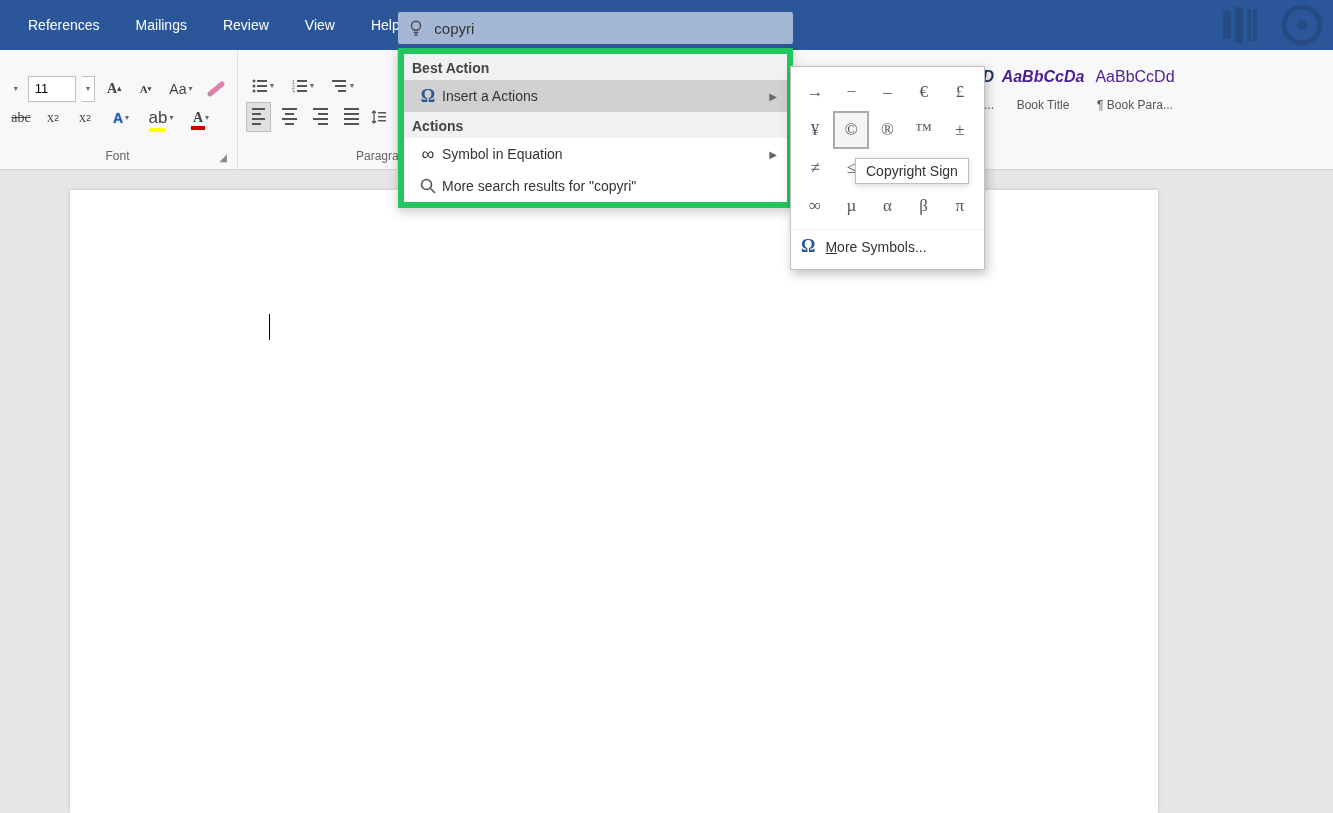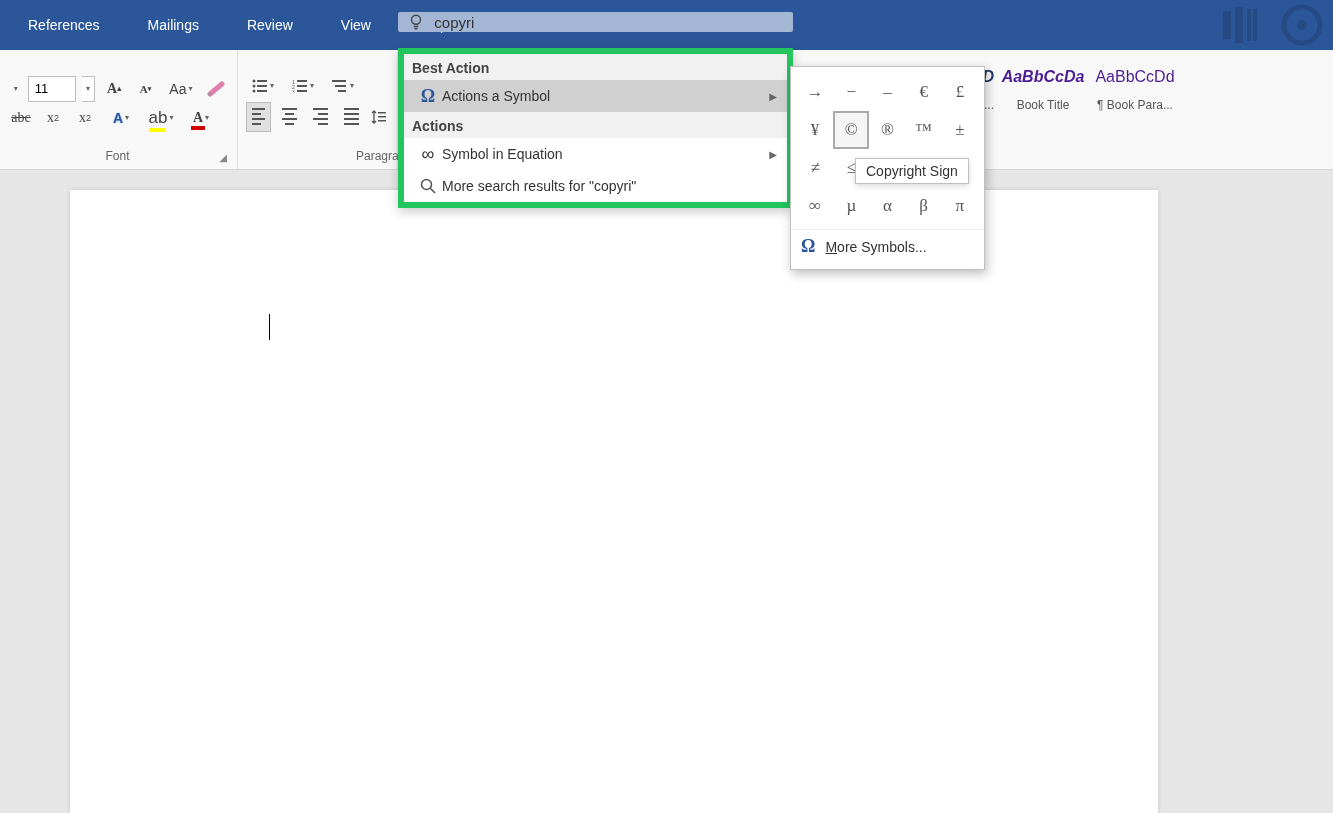--- a/index.html
+++ b/index.html
@@ -1,26 +1,26 @@
 <!DOCTYPE html>
 <html><head>
 <meta charset="utf-8">
 <style>
 * { margin: 0; padding: 0; box-sizing: border-box; font-family: "Segoe UI", sans-serif; }
 body { background: #e6e6e6; width: 1333px; height: 813px; overflow: hidden; position: relative; }
 
 
 .titlebar { height: 50px; background: #2b579a; display: flex; align-items: center; position: relative; }
-.tabs { display: flex; gap: 16px; margin-left: 12px; }
+.tabs { display: flex; gap: 4px; margin-left: 12px; }
 .tab { color: #fff; font-size: 14px; padding: 8px 16px; cursor: pointer; }
 .titlebar-icons { position: absolute; right: 10px; top: 0; height: 50px; display: flex; align-items: center; gap: 20px; opacity: 0.5; }
 .titlebar-icons svg { display:block; }
 
 
-.search-box { position: absolute; left: 398px; top: 12px; width: 395px; height: 20px; background: #a3b6d4; display: flex; align-items: center; border-radius: 2px; }
+.search-box { position: absolute; left: 398px; top: 12px; width: 395px; height: 32px; background: #a3b6d4; display: flex; align-items: center; border-radius: 2px; }
 .search-box .icon { width: 40px; display:flex; justify-content:center; }
 .search-box input { background: transparent; border: none; outline: none; font-size: 15px; color: #333; width: 100%; }
 
 
 .ribbon { height: 120px; background: #f8f8f8; border-bottom: 1px solid #d4d4d4; display: flex; position: relative; }
 .ribbon-group { border-right: 1px solid #e0e0e0; height: 100%; display: flex; flex-direction: column; justify-content: space-between; padding: 6px 8px 4px 8px; }
 .ribbon-group-label { font-size: 12px; color: #666; text-align: center; padding-bottom: 2px; }
 .ribbon-rows { display:flex; flex-direction:column; gap:4px; flex:1; justify-content:center; }
 .ribbon-row { display:flex; align-items:center; gap:6px; }
 .font-size-input { width: 48px; height: 26px; border: 1px solid #bfbfbf; font-size: 13px; padding-left: 6px; background:#fff; }
@@ -252,21 +252,21 @@
 <div class="doc-area">
   <div class="page">
     <div class="cursor"></div>
   </div>
 </div>
 
 <div class="search-dropdown">
   <div class="dd-section">Best Action</div>
   <div class="dd-item hover">
     <span class="dd-icon omega">Ω</span>
-    <span>Actions a Symbol</span>
+    <span>Insert a Actions</span>
     <span class="dd-arrow">▶</span>
   </div>
   <div class="dd-section">Actions</div>
   <div class="dd-item">
     <span class="dd-icon">∞</span>
     <span>Symbol in Equation</span>
     <span class="dd-arrow">▶</span>
   </div>
   <div class="dd-item">
     <span class="dd-icon">

